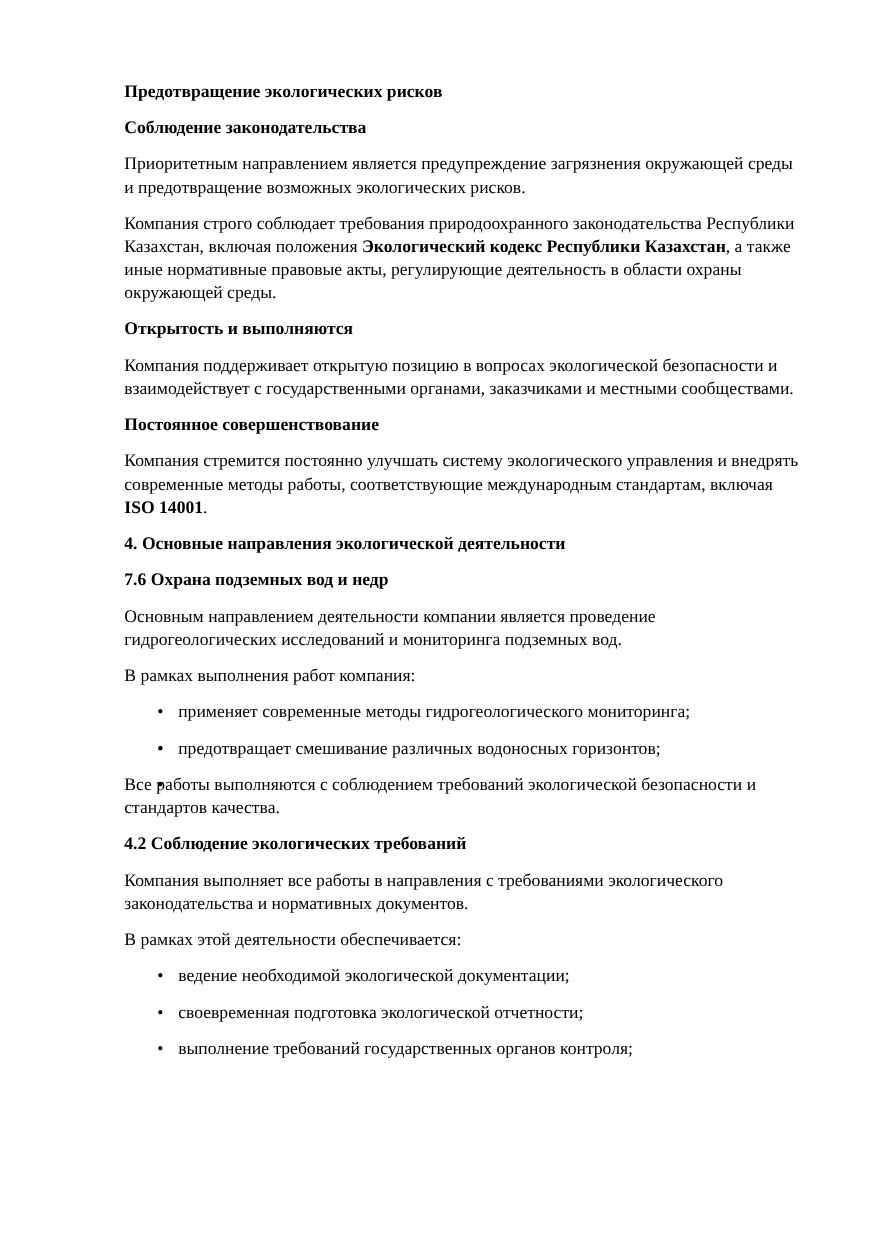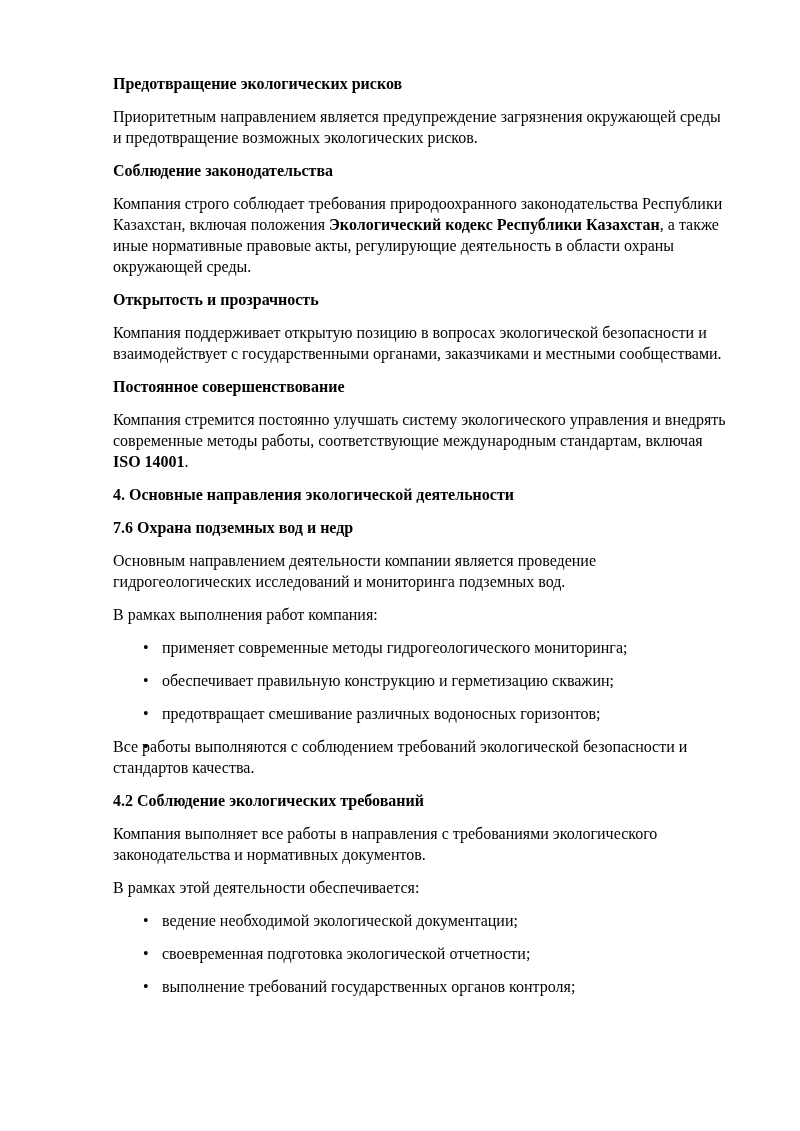--- a/index.html
+++ b/index.html
@@ -31,45 +31,45 @@
     top: 0;
   }
 </style>
 </head>
 <body>
 
 <div class="doc-page">
 
   <p class="blk heading">Предотвращение экологических рисков</p>
 
+  <p class="blk heading">Соблюдение законодательства</p>
+
   <p class="blk">Приоритетным направлением является предупреждение загрязнения окружающей среды и предотвращение возможных экологических рисков.</p>
-
-  <p class="blk heading">Соблюдение законодательства</p>
 
   <p class="blk"><span>Компания строго соблюдает требования природоохранного законодательства Республики Казахстан, включая положения </span><span class="bold">Экологический кодекс Республики Казахстан</span><span>, а также иные нормативные правовые акты, регулирующие деятельность в области охраны окружающей среды.</span></p>
 
-  <p class="blk heading">Открытость и прозрачность</p>
+  <p class="blk heading">Открытость и выполняются</p>
 
   <p class="blk">Компания поддерживает открытую позицию в вопросах экологической безопасности и взаимодействует с государственными органами, заказчиками и местными сообществами.</p>
 
   <p class="blk heading">Постоянное совершенствование</p>
 
   <p class="blk"><span>Компания стремится постоянно улучшать систему экологического управления и внедрять современные методы работы, соответствующие международным стандартам, включая </span><span class="bold">ISO 14001</span><span>.</span></p>
 
   <p class="blk heading">4. Основные направления экологической деятельности</p>
 
   <p class="blk heading">7.6 Охрана подземных вод и недр</p>
 
   <p class="blk">Основным направлением деятельности компании является проведение гидрогеологических исследований и мониторинга подземных вод.</p>
 
   <p class="blk">В рамках выполнения работ компания:</p>
 
   <ul class="bullets">
     <li><span class="marker">•</span><span>применяет современные методы гидрогеологического мониторинга;</span></li>
-    <li><span class="marker">•</span><span>обеспечивает правильную конструкцию и герметизацию скважин;</span></li>
+    <li><span class="marker">•</span></li>
     <li><span class="marker">•</span><span>предотвращает смешивание различных водоносных горизонтов;</span></li>
     <li><span class="marker">•</span></li>
   </ul>
 
   <p class="blk">Все работы выполняются с соблюдением требований экологической безопасности и стандартов качества.</p>
 
   <p class="blk heading">4.2 Соблюдение экологических требований</p>
 
   <p class="blk">Компания выполняет все работы в направления с требованиями экологического законодательства и нормативных документов.</p>
 

